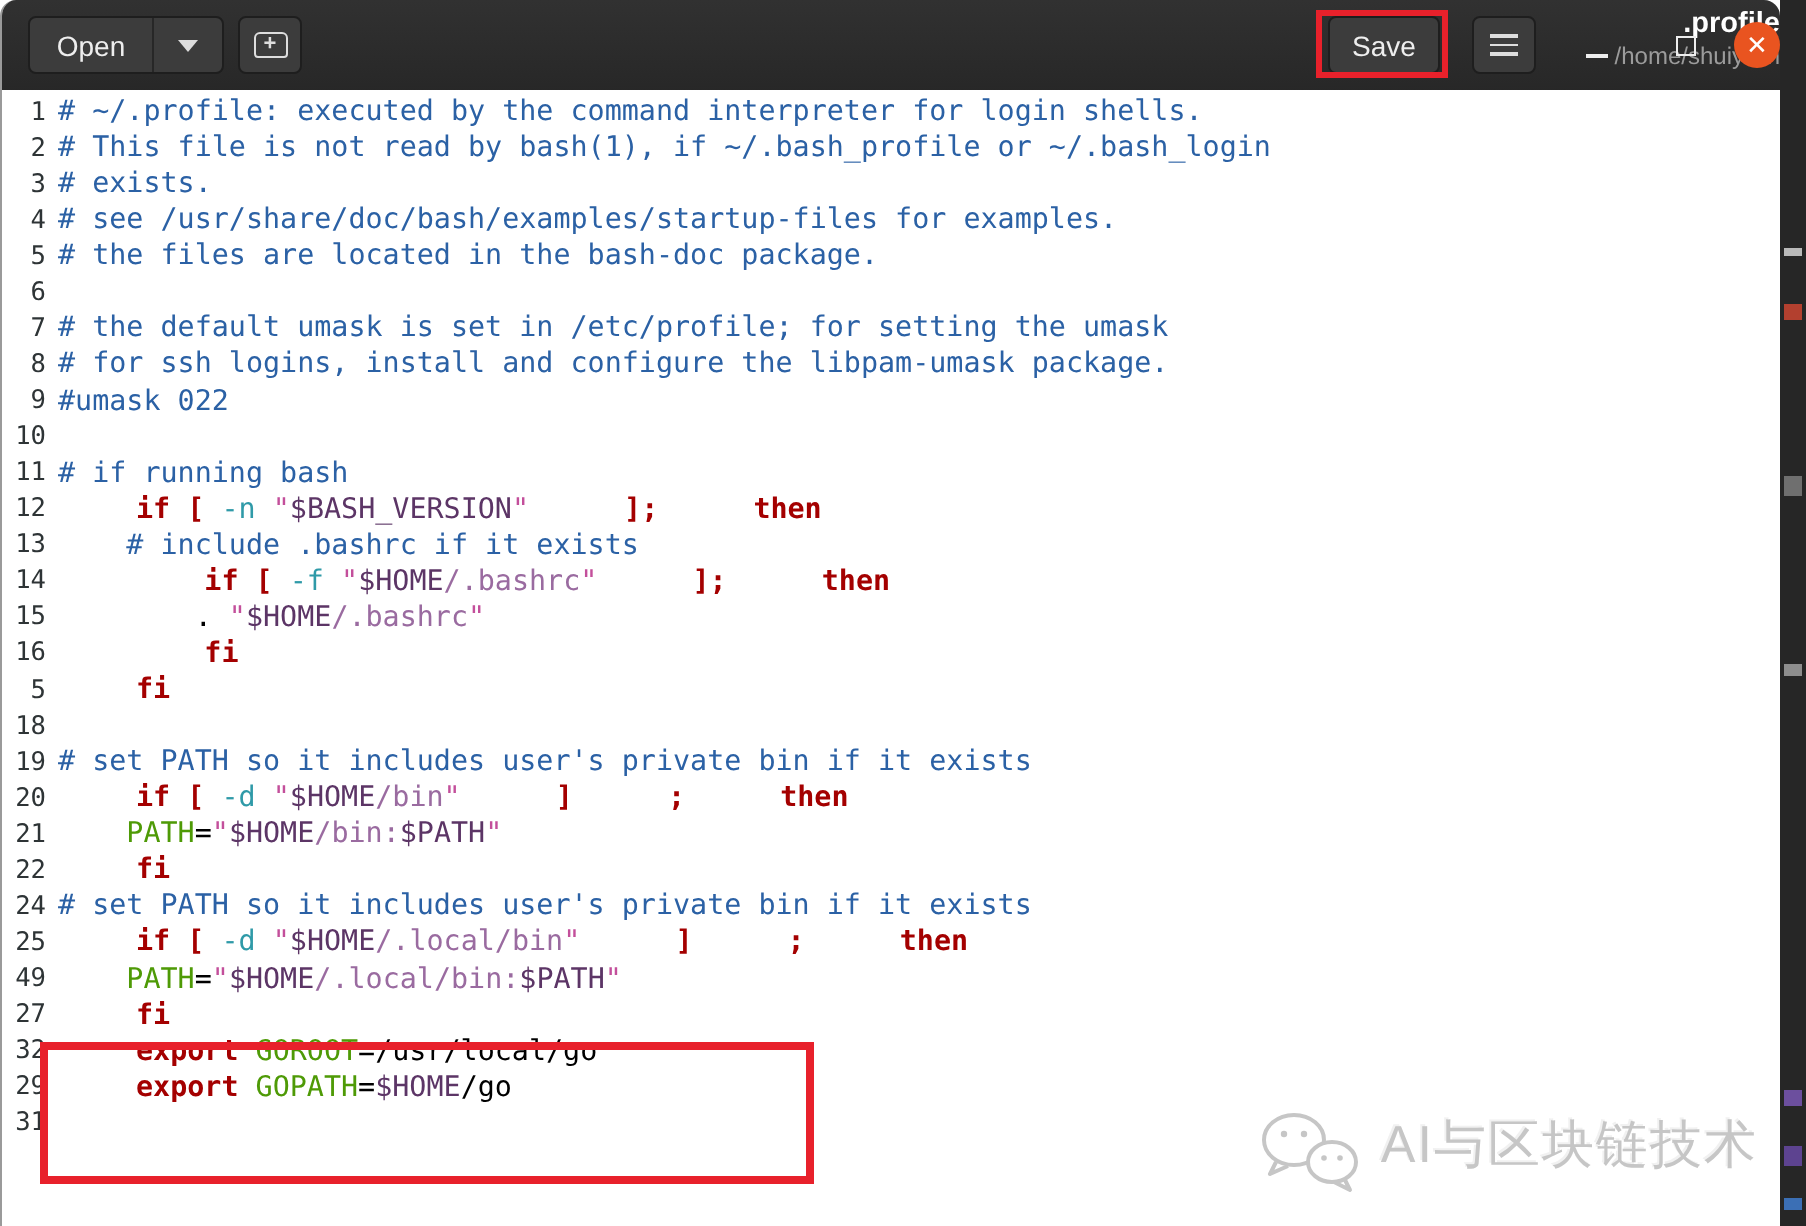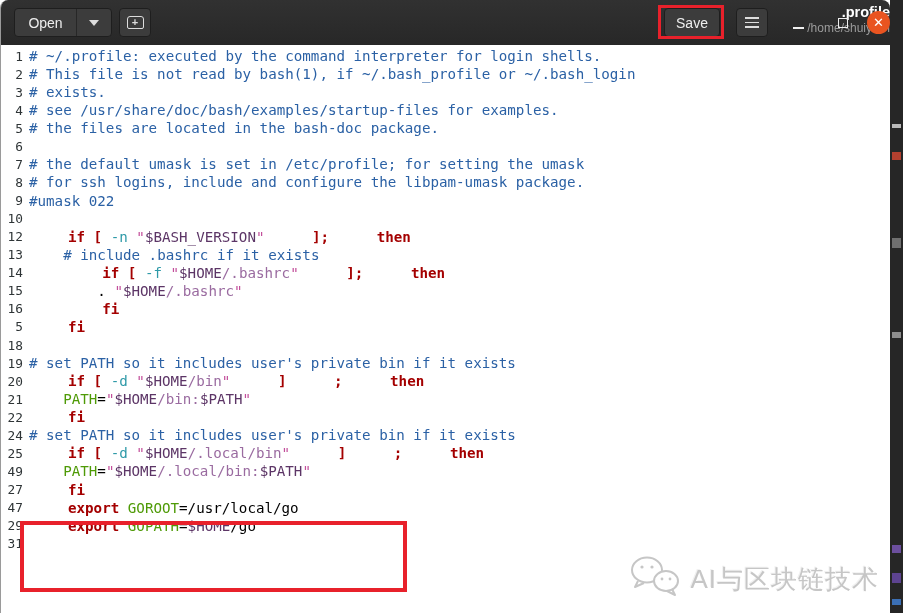--- a/index.html
+++ b/index.html
@@ -70,21 +70,21 @@
   #save-box { left:658px; top:5px; width:66px; height:34px; border-width:3.5px; }
   #code-box { left:20px; top:521px; width:387px; height:71px; }
 
   
   #right-strip { position:absolute; right:0; top:0; width:13px; height:613px;
                  background:#262626; z-index:5; }
   .strip-mark { position:absolute; left:2px; width:9px; }
 
   
   #watermark { position:absolute; right:24px; bottom:16px; display:flex;
-               align-items:flex-end; gap:8px; z-index:20; }
+               align-items:flex-start; gap:8px; z-index:20; }
   #watermark .wm-text { font-size:26px; letter-spacing:1px; color:#c6c6c6;
                         text-shadow:1px 1px 0 rgba(255,255,255,.95), -1px -1px 0 rgba(220,220,220,.4); }
 </style>
 </head>
 <body>
 
 <div id="stage">
 
   <div id="app-window">
 
@@ -153,31 +153,35 @@
           <div class="code-row">
             <span class="ln">6</span>
             <span class="code"></span>
           </div>
           <div class="code-row">
             <span class="ln">7</span>
             <span class="code"><span class="tok-c"># the default umask is set in /etc/profile; for setting the umask</span></span>
           </div>
           <div class="code-row">
             <span class="ln">8</span>
-            <span class="code"><span class="tok-c"># for ssh logins, include and configure the libpam-umask package.</span></span>
+            <span class="code"><span class="tok-c"># for ssh logins, install and configure the libpam-umask package.</span></span>
           </div>
           <div class="code-row">
             <span class="ln">9</span>
             <span class="code"><span class="tok-c">#umask 022</span></span>
           </div>
           <div class="code-row">
             <span class="ln">10</span>
             <span class="code"></span>
           </div>
           <div class="code-row">
+            <span class="ln">11</span>
+            <span class="code"><span class="tok-c"># if running bash</span></span>
+          </div>
+          <div class="code-row">
             <span class="ln">12</span>
             <span class="code"><span class="tok-k">if [</span><span class="tok-t"> </span><span class="tok-o">-n</span><span class="tok-t"> </span><span class="tok-q">"</span><span class="tok-v">$BASH_VERSION</span><span class="tok-q">"</span><span class="tok-t"> </span><span class="tok-k">];</span><span class="tok-t"> </span><span class="tok-k">then</span></span>
           </div>
           <div class="code-row">
             <span class="ln">13</span>
             <span class="code"><span class="tok-t">    </span><span class="tok-c"># include .bashrc if it exists</span></span>
           </div>
           <div class="code-row">
             <span class="ln">14</span>
             <span class="code"><span class="tok-t">    </span><span class="tok-k">if [</span><span class="tok-t"> </span><span class="tok-o">-f</span><span class="tok-t"> </span><span class="tok-q">"</span><span class="tok-v">$HOME</span><span class="tok-s">/.bashrc</span><span class="tok-q">"</span><span class="tok-t"> </span><span class="tok-k">];</span><span class="tok-t"> </span><span class="tok-k">then</span></span>
@@ -224,21 +228,21 @@
           </div>
           <div class="code-row">
             <span class="ln">49</span>
             <span class="code"><span class="tok-t">    </span><span class="tok-g">PATH</span><span class="tok-t">=</span><span class="tok-q">"</span><span class="tok-v">$HOME</span><span class="tok-s">/.local/bin:</span><span class="tok-v">$PATH</span><span class="tok-q">"</span></span>
           </div>
           <div class="code-row">
             <span class="ln">27</span>
             <span class="code"><span class="tok-k">fi</span></span>
           </div>
           <div class="code-row">
-            <span class="ln">47</span>
+            <span class="ln">32</span>
             <span class="code"><span class="tok-k">export</span><span class="tok-t"> </span><span class="tok-g">GOROOT</span><span class="tok-t">=/usr/local/go</span></span>
           </div>
           <div class="code-row">
             <span class="ln">29</span>
             <span class="code"><span class="tok-k">export</span><span class="tok-t"> </span><span class="tok-g">GOPATH</span><span class="tok-t">=</span><span class="tok-v">$HOME</span><span class="tok-t">/go</span></span>
           </div>
           <div class="code-row">
             <span class="ln">31</span>
             <span class="code"></span>
           </div>

